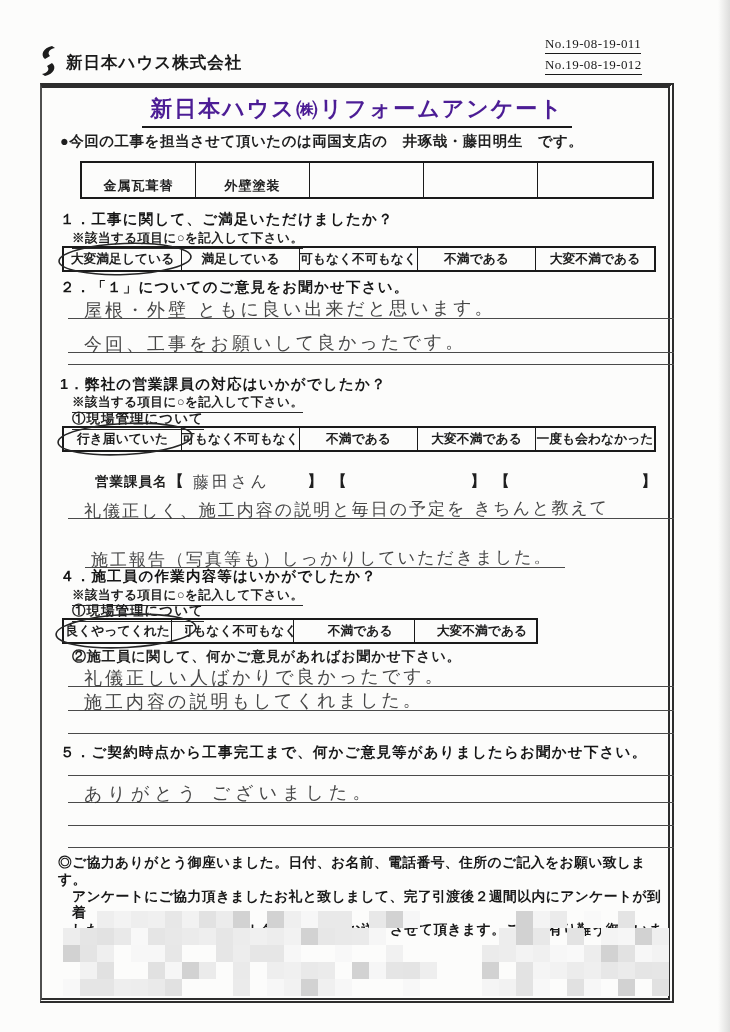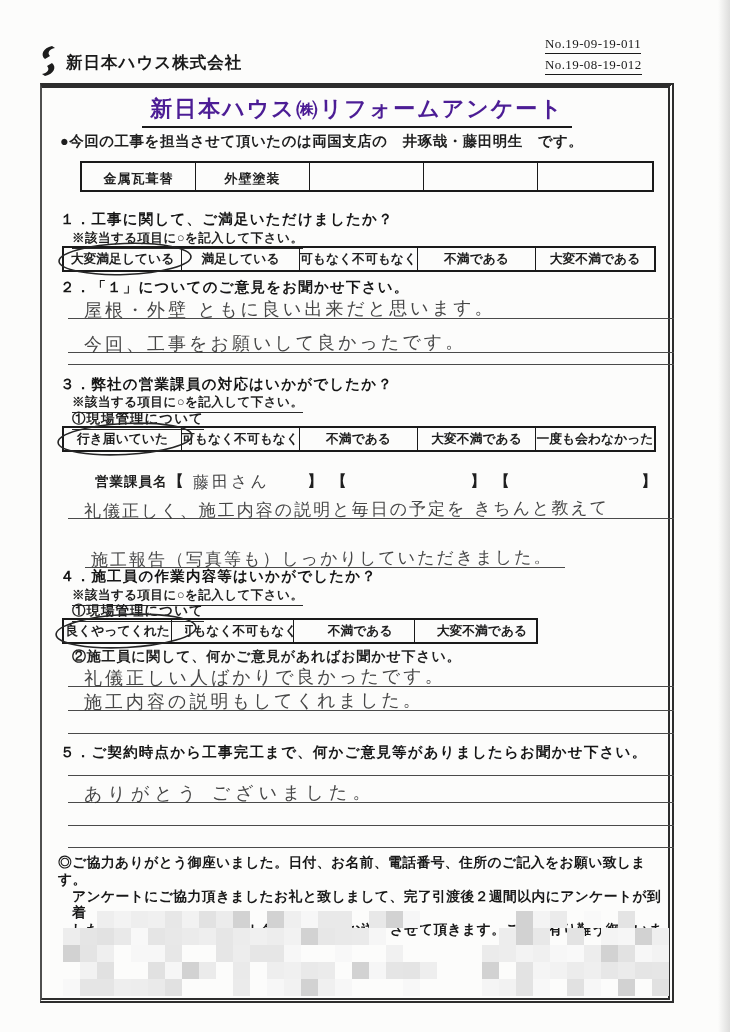--- a/index.html
+++ b/index.html
@@ -27,21 +27,21 @@
   }
   .intro{left:60px;top:132px;font-size:14.5px;font-weight:bold;letter-spacing:.5px;}
   
   .otable{display:grid;box-sizing:border-box;border:2px solid #1a1a1a;background:transparent;}
   .otable .cell{
     position:relative;border-right:1.5px solid #1a1a1a;
     display:flex;align-items:center;justify-content:center;
     font-size:12.8px;font-weight:bold;white-space:nowrap;overflow:hidden;
   }
   .otable .cell:last-child{border-right:none;}
-  .wt{left:80px;top:161px;width:574px;height:31px;grid-template-columns:repeat(5,1fr);}
+  .wt{left:80px;top:161px;width:574px;height:38px;grid-template-columns:repeat(5,1fr);}
   .wt .cell{align-items:flex-end;padding-bottom:2px;font-size:13px;letter-spacing:1px;}
   .t5{grid-template-columns:repeat(5,1fr);}
   .t4{grid-template-columns:repeat(4,1fr);gap:13px;}
   .q-head{font-size:14.5px;font-weight:bold;letter-spacing:1.2px;color:#161616;}
   .q-note{font-size:12.5px;font-weight:bold;border-bottom:1px solid #2a2a2a;padding-bottom:1px;letter-spacing:.5px;}
   .q-sub{font-size:13.5px;font-weight:bold;border-bottom:1.2px solid #2a2a2a;padding-bottom:1px;letter-spacing:1px;}
   .q-sub2{font-size:14px;font-weight:bold;letter-spacing:.8px;}
   
   .ans-line{border-bottom:1.3px solid #4a4a4a;}
   .hw{
@@ -71,21 +71,21 @@
 <div class="page">
 
   <div class="abs" style="left:36px;top:45px;width:25px;height:32px;">
     <svg width="25" height="32" viewBox="0 0 25 32">
       <path d="M16 1 C7 3 4 10 9 14 L14 11 C11 8 13 4 19 3 Z" fill="#1d1d1d"></path>
       <path d="M9 31 C18 29 21 22 16 18 L11 21 C14 24 12 28 6 29 Z" fill="#1d1d1d"></path>
     </svg>
   </div>
   <div class="abs company" style="left:66px;top:52px;">新日本ハウス株式会社</div>
   <div class="abs docnum" style="left:545px;top:36px;width:152px;text-align:left;">
-    <span>No.19-09-19-011</span><br>
+    <span>No.19-08-19-011</span><br>
     <span>No.19-08-19-012</span>
   </div>
 
   <div class="abs frame"></div>
 
   <div class="abs title-wrap">
     <span class="title">新日本ハウス㈱リフォームアンケート</span>
   </div>
 
   <div class="abs intro">●今回の工事を担当させて頂いたのは両国支店の　井琢哉・藤田明生　です。</div>
@@ -117,21 +117,21 @@
   <div class="abs ans-line" style="left:68px;top:294px;width:606px;height:24px;">
     <span class="hw" style="font-size:18px;letter-spacing:3px;">屋根・外壁 ともに良い出来だと思います。</span>
   </div>
   <div class="abs ans-line" style="left:68px;top:318px;width:606px;height:24px;margin-top:10px;">
     <span class="hw" style="font-size:18px;letter-spacing:3px;">今回、工事をお願いして良かったです。</span>
   </div>
   <div class="abs ans-line" style="left:68px;top:341px;width:606px;height:23px;">
     <span class="hw"></span>
   </div>
 
-  <div class="abs q-head" style="left:60px;top:375px;">３．弊社の営業課員の対応はいかがでしたか？</div>
+  <div class="abs q-head" style="left:60px;top:375px;">1．弊社の営業課員の対応はいかがでしたか？</div>
   <div class="abs q-note" style="left:72px;top:394px;">※該当する項目に○を記入して下さい。</div>
   <div class="abs q-sub" style="left:72px;top:410px;">①現場管理について</div>
   <div class="abs otable t5" style="left:62px;top:426px;width:594px;height:26px;">
     <div class="cell">行き届いていた</div>
     <div class="cell">可もなく不可もなく</div>
     <div class="cell">不満である</div>
     <div class="cell">大変不満である</div>
     <div class="cell">一度も会わなかった</div>
   </div>
   <div class="abs circle-svg" style="left:54px;top:419px;">

